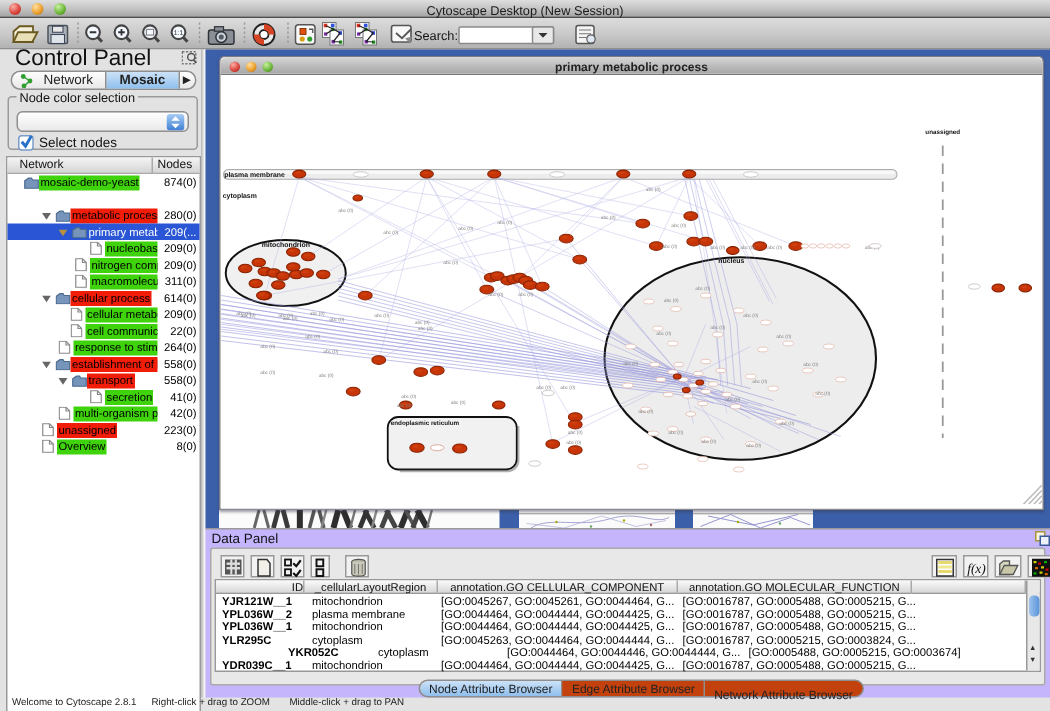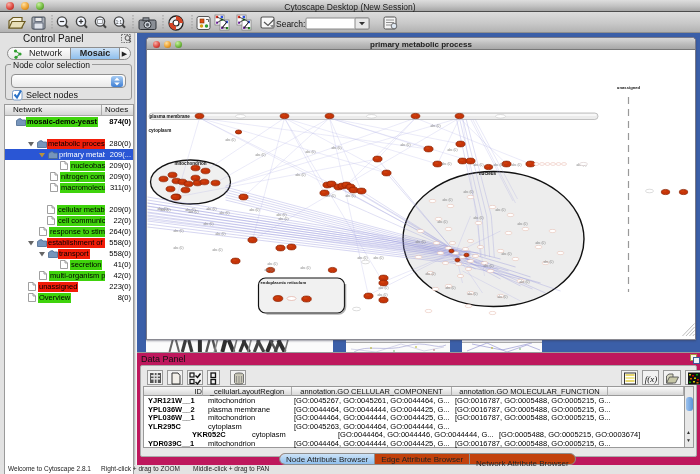--- a/index.html
+++ b/index.html
@@ -7,39 +7,39 @@
 #app{position:absolute;left:0;top:0;width:700px;height:474px;}
 .abs{position:absolute;}
 #titlebar{left:0;top:0;width:700px;height:12px;background:linear-gradient(#dedede,#c2c2c2 55%,#a5a5a5);border-bottom:1px solid #4c4c4c;}
 .tl{position:absolute;top:2px;width:8px;height:8px;border-radius:50%;}
 #titlebar .t1{left:6px;background:radial-gradient(circle at 35% 30%,#f8b0a6,#dd4840 55%,#9c1f17);}
 #titlebar .t2{left:21px;background:radial-gradient(circle at 35% 30%,#ffe0a0,#eda12f 55%,#a86a10);}
 #titlebar .t3{left:36px;background:radial-gradient(circle at 35% 30%,#c8f0a0,#71b93f 55%,#3c7a18);}
 #titlebar .ttext{position:absolute;left:0;width:700px;top:1.5px;text-align:center;font-size:8.5px;color:#1a1a1a;}
 #toolbar{left:0;top:12px;width:700px;height:21px;background:linear-gradient(#dcdcdc,#c9c9c9 55%,#b2b2b2);border-bottom:1px solid #8f8f8f;}
 #cp{left:0;top:33px;width:137px;height:432px;background:#e2e2e2;}
-#cphead{left:17px;top:0;width:137px;height:12px;font-size:10px;color:#111;padding-left:6px;line-height:12px;}
+#cphead{left:4px;top:0;width:137px;height:12px;font-size:15px;color:#111;padding-left:6px;line-height:12px;}
 #tabs{left:7px;top:14px;width:124px;height:13px;border:1px solid #8e8e8e;border-radius:7px;background:linear-gradient(#fdfdfd,#e8e8e8);font-size:9px;color:#222;}
 #tabs .seg{position:absolute;top:0;height:11px;line-height:11px;text-align:center;}
 #tabs .mosaic{left:62px;width:50px;background:linear-gradient(#cce2f7,#8fbfed);border-left:1px solid #8e8e8e;border-right:1px solid #8e8e8e;font-weight:bold;border-radius:0;}
 #tabs .net{left:13px;width:49px;}
 #tabs .arr{left:111px;width:11px;font-size:7px;}
 #gbox{left:5px;top:31px;width:127px;height:36px;border:1px solid #9a9a9a;border-radius:3px;}
 #gbox .lbl{position:absolute;left:5px;top:-5px;background:#e2e2e2;padding:0 2px;font-size:8.5px;color:#111;}
 #combo{left:11px;top:41px;width:115px;height:14px;background:linear-gradient(#ffffff,#e9e9e9);border:1px solid #909090;border-radius:4px;font-size:9px;color:#111;line-height:13px;}
 #cbxl{left:26px;top:57px;font-size:9px;color:#111;}
 #treebox{left:4px;top:71px;width:130px;height:381px;background:#fff;border:1px solid #9a9a9a;}
 #treehead{position:absolute;left:0;top:0;width:128px;height:11px;background:linear-gradient(#f5f5f5,#d5d5d5);border-bottom:1px solid #aaa;font-size:8px;color:#111;}
 .trow{position:absolute;left:0;width:128px;height:11px;font-size:7.5px;line-height:11px;color:#000;white-space:nowrap;}
 .trow .val{position:absolute;right:2px;top:0;}
 .trow .tlabel{position:absolute;top:0.5px;height:10px;line-height:10px;padding:0 1px;overflow:hidden;}
 .bgG{background:#3fd30c;}
 .bgR{background:#f21d09;}
 #desktop{left:137px;top:33px;width:563px;height:319px;background:#3b5fa8;overflow:hidden;}
-#dp{left:137px;top:352px;width:563px;height:113px;background:#be185d;border-top:1px solid #9a9a9a;}
+#dp{left:137px;top:352px;width:563px;height:113px;background:#c4b5fd;border-top:1px solid #9a9a9a;}
 #stabs{left:0px;top:452px;width:700px;height:14px;font-size:8.5px;color:#222;}
 #status{left:0;top:464px;width:700px;height:10px;font-size:6.5px;line-height:10px;color:#222;}
 </style></head>
 <body>
 <div id="app">
 
 <div id="titlebar" class="abs">
       <div class="tl t1"></div>
       <div class="tl t2"></div>
       <div class="tl t3"></div>
@@ -181,21 +181,21 @@
         <rect x="0.5" y="1.5" width="9.5" height="9.5" rx="2" fill="#fff" stroke="#7a9cc8"></rect>
         <path d="M2.5 5.5 L5 8.5 L9 1.5" fill="none" stroke="#2a72c8" stroke-width="2"></path>
       </svg>
       <div id="cbxl" class="abs">Select nodes</div>
       <div id="treebox" class="abs">
         <div id="treehead">
           <span style="position:absolute;left:8px">Network</span>
           <span style="position:absolute;left:100px">Nodes</span>
           <span style="position:absolute;left:96px;top:0;width:1px;height:11px;background:#aaa"></span>
         </div>
-        <div class="trow" style="top:11px;font-weight:bold;">
+        <div class="trow" style="top:11px;">
           <svg style="position:absolute;left:11px;top:1.5px" width="10" height="8">
             <path d="M0.5 2.5 L3 0.8 H5 L5.8 2 H9.5 V7.5 H0.5 Z" fill="#7795bb" stroke="#4a6a90" stroke-width="0.8"></path>
           </svg>
           <span class="tlabel bgG" style="left:21px;max-width:79px">mosaic-demo-yeast</span>
           <span class="val">874(0)</span>
         </div>
         <div class="trow" style="top:33px;">
           <svg style="position:absolute;left:23px;top:3.5px" width="7" height="5">
             <path d="M0 0 H6 L3 4.5 Z" fill="#666"></path>
           </svg>
@@ -231,20 +231,30 @@
           <span class="tlabel bgG" style="left:55px;max-width:45px">nitrogen compo</span>
           <span class="val">209(0)</span>
         </div>
         <div class="trow" style="top:77px;">
           <svg style="position:absolute;left:45px;top:1px" width="8" height="9">
             <path d="M0.5 0.5 H5 L7.5 3 V8.5 H0.5 Z" fill="#fff" stroke="#888" stroke-width="0.8"></path>
             <path d="M5 0.5 V3 H7.5" fill="none" stroke="#888" stroke-width="0.8"></path>
           </svg>
           <span class="tlabel bgG" style="left:55px;max-width:45px">macromolecule</span>
           <span class="val">311(0)</span>
+        </div>
+        <div class="trow" style="top:88px;">
+          <svg style="position:absolute;left:23px;top:3.5px" width="7" height="5">
+            <path d="M0 0 H6 L3 4.5 Z" fill="#666"></path>
+          </svg>
+          <svg style="position:absolute;left:32px;top:1.5px" width="10" height="8">
+            <path d="M0.5 2.5 L3 0.8 H5 L5.8 2 H9.5 V7.5 H0.5 Z" fill="#7795bb" stroke="#4a6a90" stroke-width="0.8"></path>
+          </svg>
+          <span class="tlabel bgR" style="left:42px;max-width:58px">cellular process</span>
+          <span class="val">614(0)</span>
         </div>
         <div class="trow" style="top:99px;">
           <svg style="position:absolute;left:42px;top:1px" width="8" height="9">
             <path d="M0.5 0.5 H5 L7.5 3 V8.5 H0.5 Z" fill="#fff" stroke="#888" stroke-width="0.8"></path>
             <path d="M5 0.5 V3 H7.5" fill="none" stroke="#888" stroke-width="0.8"></path>
           </svg>
           <span class="tlabel bgG" style="left:52px;max-width:48px">cellular metabo</span>
           <span class="val">209(0)</span>
         </div>
         <div class="trow" style="top:110px;">
@@ -765,20 +775,21 @@
         <div class="abs" style="left:0;top:27.200000000000003px;width:540px;height:8.6px;font-size:7.5px;line-height:8.6px;color:#000;white-space:nowrap;">
           <span class="abs" style="left:4px;font-weight:bold;">YPL036W__1</span>
           <span class="abs" style="left:64px;">mitochondrion</span>
           <span class="abs" style="left:150px;">[GO:0044464, GO:0044444, GO:0044425, G...</span>
           <span class="abs" style="left:311px;">[GO:0016787, GO:0005488, GO:0005215, G...</span>
         </div>
         <div class="abs" style="left:0;top:35.800000000000004px;width:540px;height:8.6px;font-size:7.5px;line-height:8.6px;color:#000;white-space:nowrap;">
           <span class="abs" style="left:4px;font-weight:bold;">YLR295C</span>
           <span class="abs" style="left:64px;">cytoplasm</span>
           <span class="abs" style="left:150px;">[GO:0045263, GO:0044464, GO:0044444, G...</span>
+          <span class="abs" style="left:311px;">[GO:0016787, GO:0005215, GO:0003824, G...</span>
         </div>
         <div class="abs" style="left:0;top:44.400000000000006px;width:540px;height:8.6px;font-size:7.5px;line-height:8.6px;color:#000;white-space:nowrap;margin-left:44px;">
           <span class="abs" style="left:4px;font-weight:bold;">YKR052C</span>
           <span class="abs" style="left:64px;">cytoplasm</span>
           <span class="abs" style="left:150px;">[GO:0044464, GO:0044446, GO:0044444, G...</span>
           <span class="abs" style="left:311px;">[GO:0005488, GO:0005215, GO:0003674]</span>
         </div>
         <div class="abs" style="left:0;top:53.00000000000001px;width:540px;height:8.6px;font-size:7.5px;line-height:8.6px;color:#000;white-space:nowrap;">
           <span class="abs" style="left:4px;font-weight:bold;">YDR039C__1</span>
           <span class="abs" style="left:64px;">mitochondrion</span>

